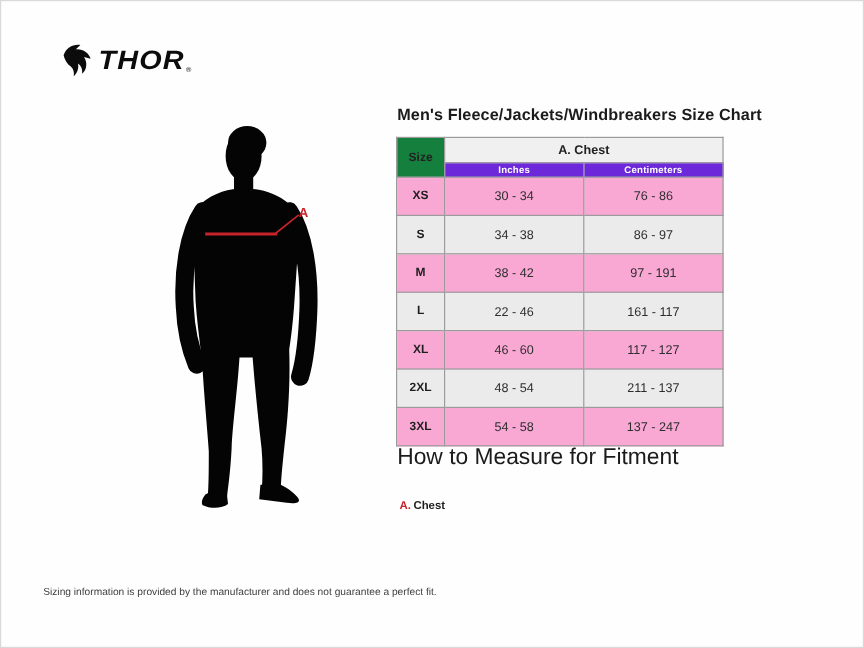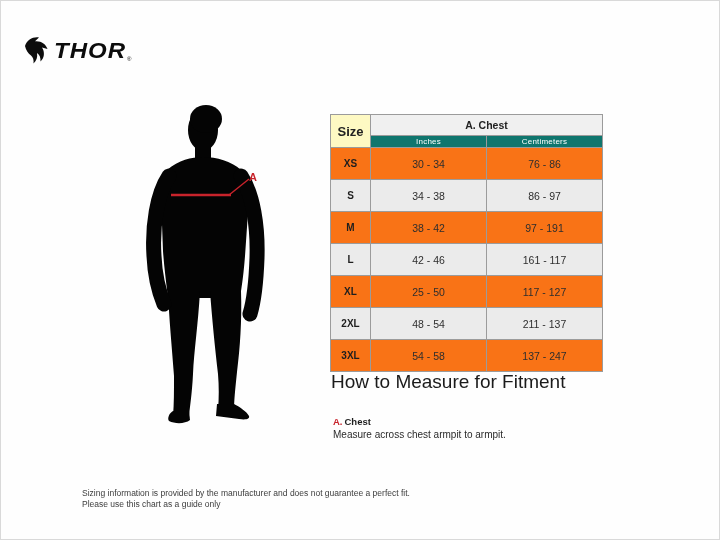--- a/index.html
+++ b/index.html
@@ -9,21 +9,21 @@
     position: relative;
     width: 720px; height: 540px;
     background: #fefefe;
     overflow: hidden;
     margin: 0 auto;
     border: 1px solid #d9d9d9;
   }
 
   
   .logo {
-    position: absolute; left: 23px; top: 35px;
+    position: absolute; left: 51px; top: 35px;
     display: flex; align-items: center; height: 30px;
   }
   .logo svg { display: block; margin-right: 4px; }
   .logo-text {
     font-style: italic; font-weight: 900;
     font-size: 24px; letter-spacing: 1px; color: #0c0c0c;
     transform: scaleY(0.92); line-height: 30px;
   }
   .logo-reg { font-size: 6px; color: #0c0c0c; align-self: flex-end; margin: 0 0 4px 1px; }
 
@@ -44,53 +44,53 @@
   }
   .size-table th, .size-table td {
     border: 1px solid #9b9b9b;
     text-align: center; vertical-align: middle;
     color: #2e2e2e;
   }
   .size-table col.c-size { width: 40px; }
   .size-table col.c-in   { width: 116px; }
   .size-table col.c-cm   { width: 116px; }
   th.size-head {
-    background: #fef9c3; font-size: 13px; font-weight: bold; color: #222;
+    background: #15803d; font-size: 10px; font-weight: bold; color: #222;
   }
   th.chest-head {
     background: #f0f0f0; font-size: 10.5px; font-weight: bold; color: #222;
     height: 21px;
   }
   th.unit-head {
-    background: #0f766e; color: #fff;
-    font-size: 8px; font-weight: normal; height: 11px; padding: 1px 0;
+    background: #6d28d9; color: #fff;
+    font-size: 8px; font-weight: bold; height: 11px; padding: 1px 0;
     letter-spacing: 0.2px;
   }
-  .size-table td { height: 32px; font-size: 10.5px; background: #f97316; }
+  .size-table td { height: 32px; font-size: 10.5px; background: #f9a8d4; }
   .size-table td.size-col { font-weight: bold; font-size: 10px; color: #1e1e1e; }
   .size-table tr.alt td { background: #ebebeb; }
 
   .measure-title {
     position: absolute; left: 330px; top: 370px;
     font-size: 19px; font-weight: normal; color: #1b1b1b;
   }
   .measure-item-label {
     position: absolute; left: 332px; top: 415px;
     font-size: 9.5px; font-weight: bold; color: #1e1e1e;
   }
   .measure-item-label .red-key { color: #c8232b; margin-right: 2px; }
   .measure-item-desc {
     position: absolute; left: 332px; top: 428px;
     font-size: 10px; color: #2b2b2b;
   }
 
   
   .footer-note {
     position: absolute; left: 35px; top: 487px;
-    font-size: 8.5px; line-height: 11px; color: #3c3c3c; margin-left: 46px;
+    font-size: 8.5px; line-height: 11px; color: #3c3c3c;
   }
 </style>
 </head>
 <body>
 
 <div class="canvas">
 
   <div class="logo">
     <svg width="26" height="30" viewBox="0 0 26 30" aria-hidden="true">
       <path fill="#0c0c0c" d="M 1 10 C 3 4 9 0.5 15 1.5 L 11 5.2 C 17 4.6 22 8 23.5 13 L 18 11.5 C 21 16 20.5 22 16.5 25.5 C 16.8 21.5 15.5 18.5 13 17 C 13.8 21 12.5 25 9.5 27.5 C 10 24 9 21 7 19.5 C 4 17.5 2 14 1 10 Z"></path>
@@ -122,20 +122,21 @@
       </g>
 
       <g>
         <line x1="50" y1="109" x2="110" y2="109" stroke="#c8232b" stroke-width="2.5"></line>
         <line x1="108" y1="109" x2="128" y2="93" stroke="#c8232b" stroke-width="1.4"></line>
         <text x="128" y="95" fill="#c8232b" font-size="11" font-weight="bold" font-family="Liberation Sans, sans-serif">A</text>
       </g>
     </svg>
   </div>
 
+  <div class="chart-title">Men's Fleece/Jackets/Windbreakers Size Chart</div>
 
   <table class="size-table">
     <colgroup>
         <col class="c-size">
         <col class="c-in">
         <col class="c-cm">
       </colgroup>
     <thead>
       <tr>
         <th class="size-head" rowspan="2">Size</th>
@@ -157,45 +158,43 @@
           <td>34 - 38</td>
           <td>86 - 97</td>
         </tr>
         <tr>
           <td class="size-col">M</td>
           <td>38 - 42</td>
           <td>97 - 191</td>
         </tr>
         <tr class="alt">
           <td class="size-col">L</td>
-          <td>42 - 46</td>
+          <td>22 - 46</td>
           <td>161 - 117</td>
         </tr>
         <tr>
           <td class="size-col">XL</td>
-          <td>25 - 50</td>
+          <td>46 - 60</td>
           <td>117 - 127</td>
         </tr>
         <tr class="alt">
           <td class="size-col">2XL</td>
           <td>48 - 54</td>
           <td>211 - 137</td>
         </tr>
         <tr>
           <td class="size-col">3XL</td>
           <td>54 - 58</td>
           <td>137 - 247</td>
         </tr>
       </tbody>
   </table>
 
   <div class="measure-title">How to Measure for Fitment</div>
   <div class="measure-item-label">
     <span class="red-key">A.</span><span>Chest</span>
   </div>
-  <div class="measure-item-desc">Measure across chest armpit to armpit.</div>
 
   <div class="footer-note">
     <div>Sizing information is provided by the manufacturer and does not guarantee a perfect fit.</div>
-    <div>Please use this chart as a guide only</div>
   </div>
 
 </div>
 
 </body></html>

